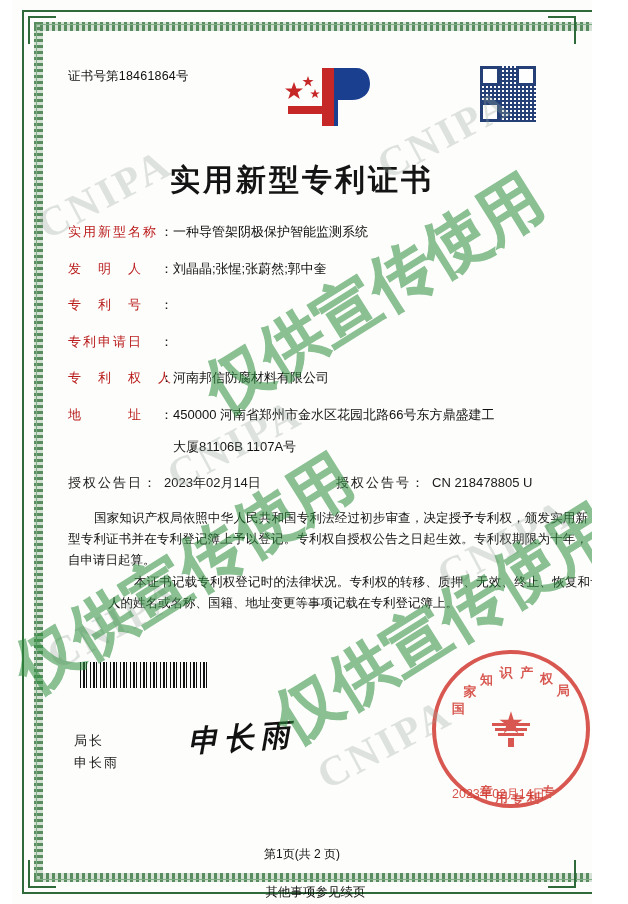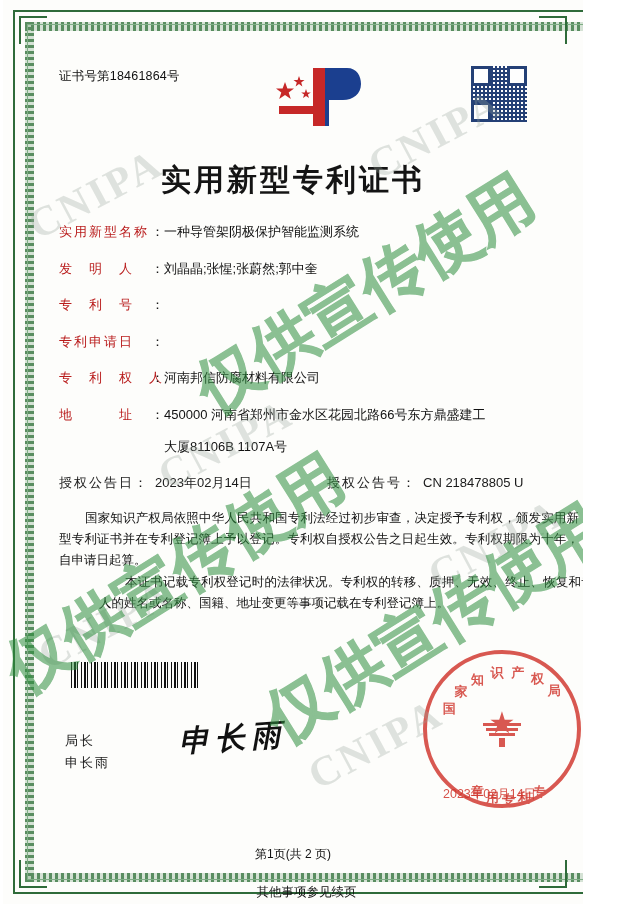--- a/index.html
+++ b/index.html
@@ -12,21 +12,21 @@
     height: 904px;
     font-family: "Liberation Sans", sans-serif;
     color: #1a1a1a;
     overflow: hidden;
     position: relative;
   }
 
   
   .page {
     position: absolute;
-    left: 3px; top: 0;
+    left: 12px; top: 0;
     width: 580px;
     height: 904px;
     background: #fdfdfb;
     overflow: hidden;
   }
   .border-outer {
     position: absolute;
     left: 10px; top: 10px;
     width: 608px; height: 884px;
     border: 2px solid #2f6b3a;

